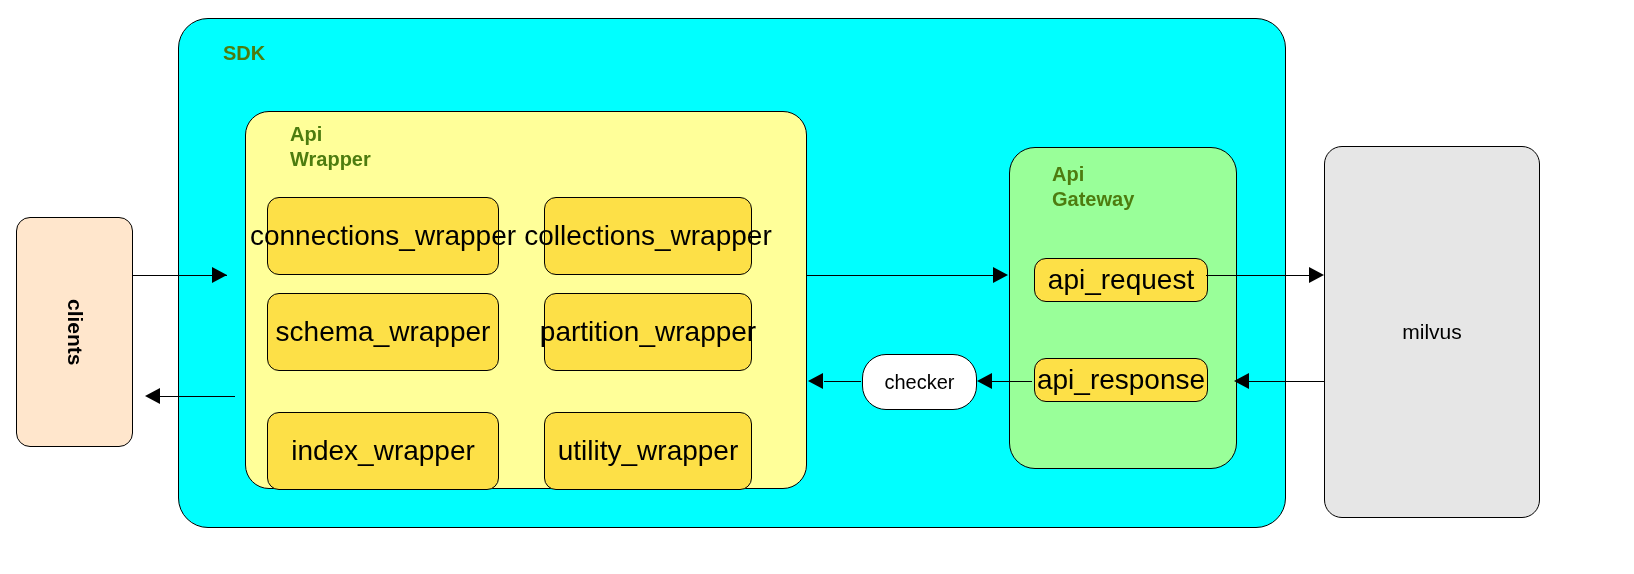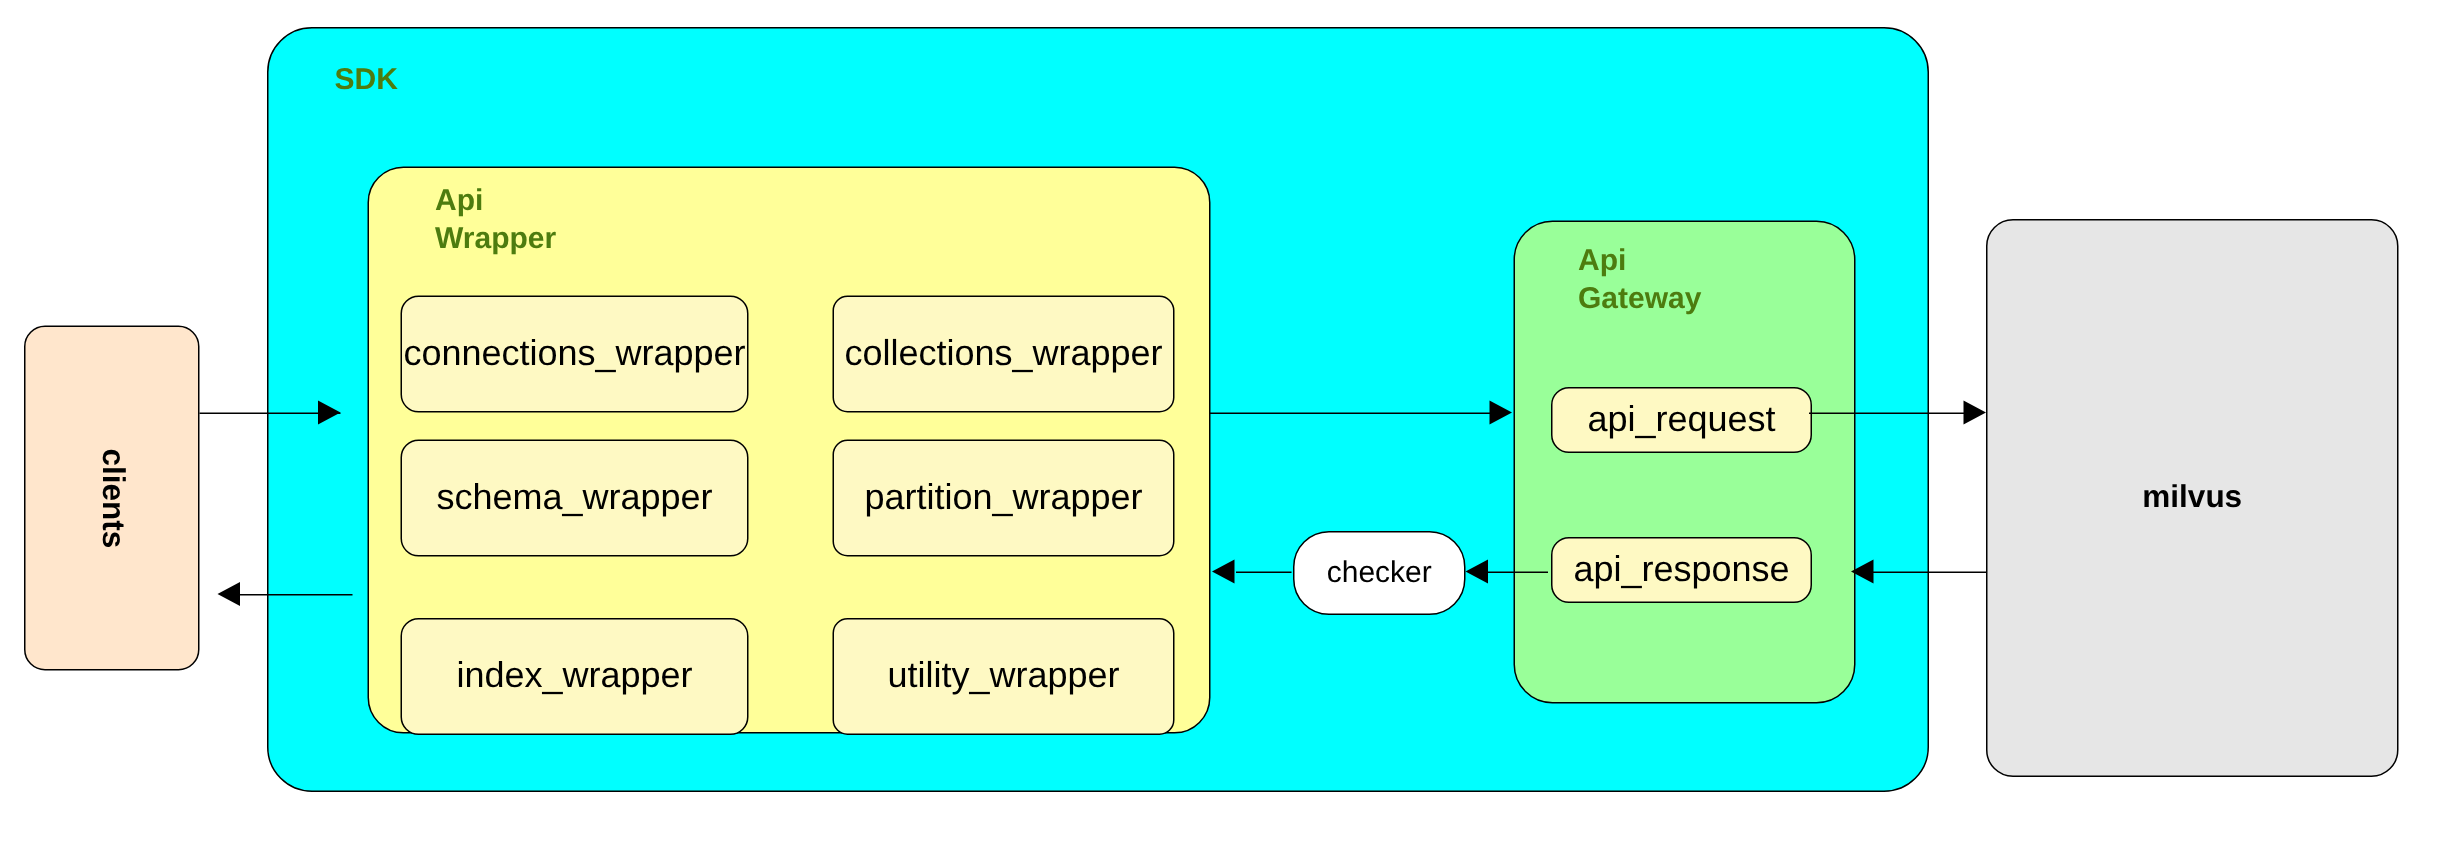--- a/index.html
+++ b/index.html
@@ -66,29 +66,29 @@
     line-height: 1.25;
     color: #4d7c0f;
     white-space: pre-line;
   }
   .title-sdk   { left: 44px;  top: 22px; }
   .title-apiwrapper { left: 44px; top: 10px; }
   .title-apigateway { left: 42px; top: 14px; }
 
   
   .node {
-    background: #fef9c3;
+    background: #fde047;
     border-radius: 12px;
-    font-size: 24px;
+    font-size: 28px;
     font-weight: normal;
   }
 
   
   .w-col-a { left: 21px;  width: 232px; }
-  .w-col-b { left: 309px; width: 228px; border-radius: 10px; }
+  .w-col-b { left: 298px; width: 208px; }
   .w-row-1 { top: 85px;  height: 78px; }
   .w-row-2 { top: 181px; height: 78px; }
   .w-row-3 { top: 277px; height: 78px; margin-top: 23px; }
 
   
   .g-node { left: 24px; width: 174px; height: 44px; }
   .g-row-1 { top: 110px; }
   .g-row-2 { top: 210px; }
 
   
@@ -112,26 +112,26 @@
     top: 353px;
     width: 115px;
     height: 56px;
     background: #ffffff;
     border-radius: 24px;
     font-size: 20px;
   }
   .box-milvus {
     left: 1324px;
     top: 146px;
-    width: 275px;
+    width: 216px;
     height: 372px;
     background: #e6e6e6;
     border-radius: 18px;
     font-size: 21px;
-    font-weight: bold;
+    font-weight: normal;
   }
 
   
   .edge {
     position: absolute;
     height: 0;
     border-top: 1.8px solid #000000;
   }
   .arrowhead {
     position: absolute;

